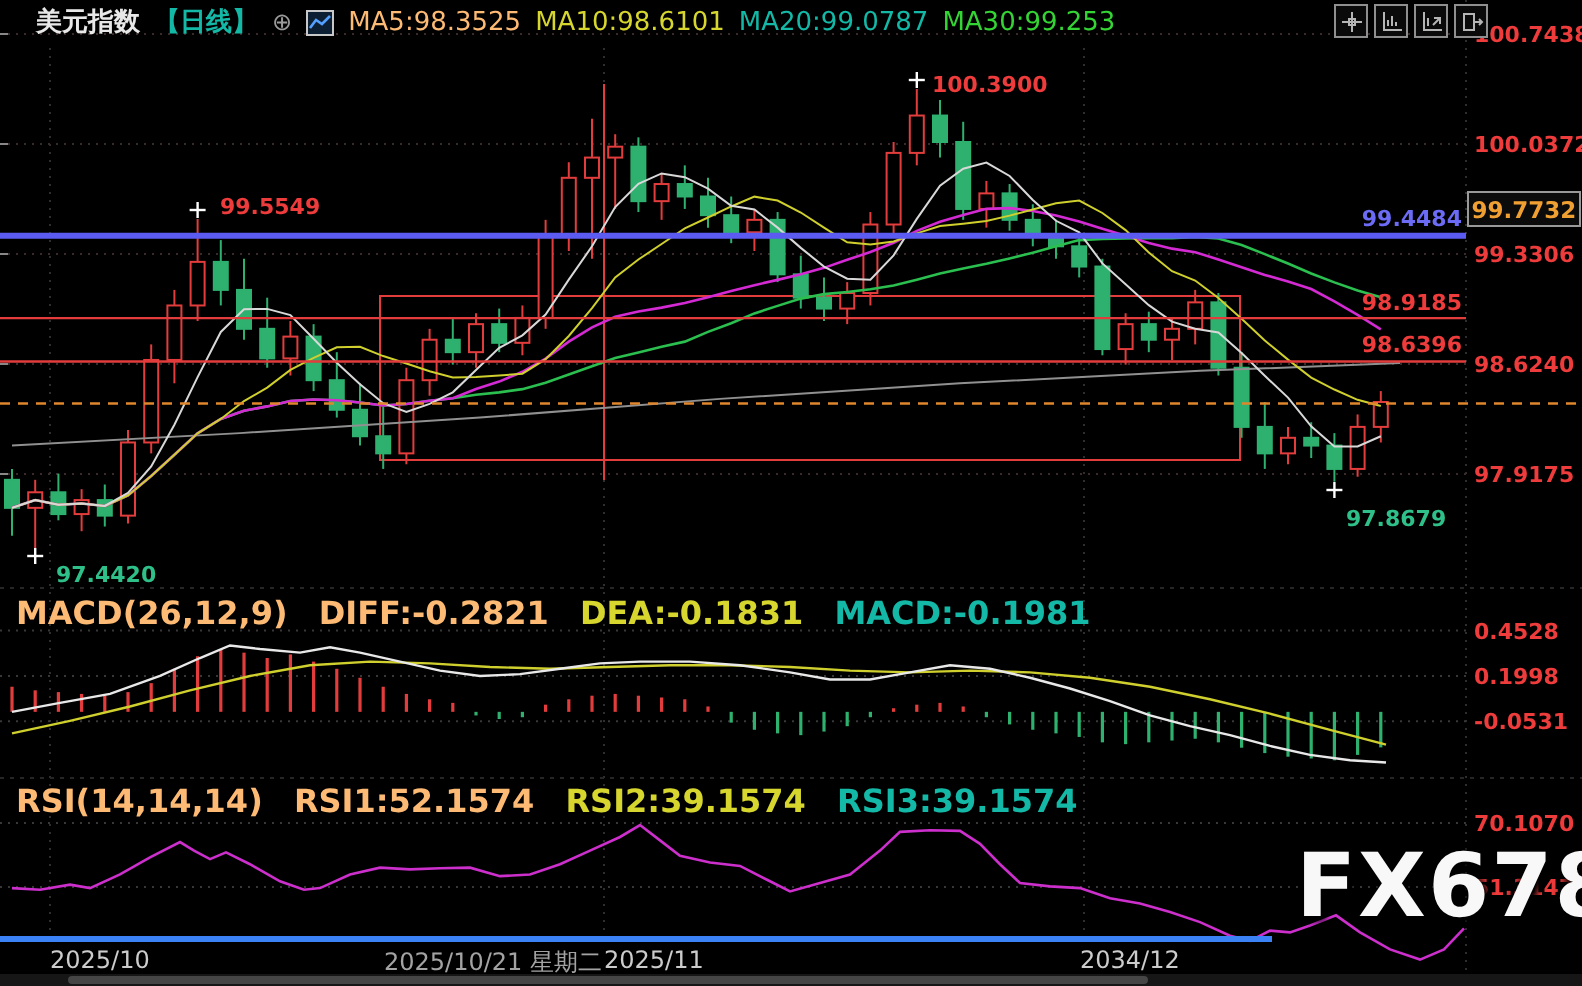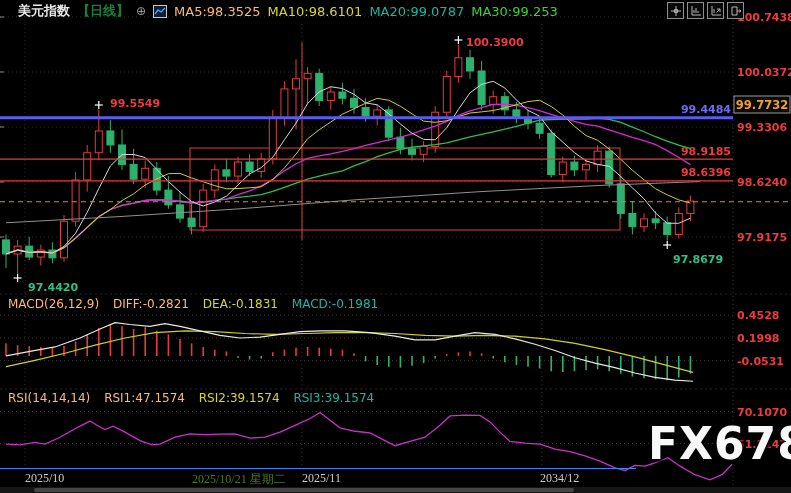--- a/index.html
+++ b/index.html
@@ -1,34 +1,34 @@
 <!DOCTYPE html>
 <html><head>
 <meta charset="utf-8">
 <style>
   html,body{margin:0;padding:0;background:#000;}
   #app{position:relative;width:791px;height:493px;background:#000;overflow:hidden;
        font-family:"DejaVu Sans",sans-serif;}
   .hdr{position:absolute;top:0;left:12px;height:22px;width:660px;display:flex;align-items:center;
        gap:7px;padding-left:6px;font-size:13px;white-space:nowrap;z-index:5;}
   .sym{color:#e8e8e8;font-weight:700;}
-  .per{color:#15803d;font-weight:700;}
+  .per{color:#14b8a6;font-weight:700;}
   .plus{color:#9a9a9a;font-size:12px;}
   .ma1{color:#dcdcdc;}
   .c-w{color:#fdba74;} .c-y{color:#d6d62e;} .c-m{color:#14b8a6;} .c-g{color:#35d435;}
   .tools{position:absolute;top:2px;right:47px;display:flex;gap:3px;z-index:6;}
   .tbtn{width:17px;height:17px;border:1px solid #8f8f8f;background:#0a0a0a;display:flex;
         align-items:center;justify-content:center;box-sizing:border-box;}
-  .ind-hdr{position:absolute;left:8px;font-size:12px;white-space:nowrap;z-index:5;}
+  .ind-hdr{position:absolute;left:8px;font-size:16px;white-space:nowrap;z-index:5;font-weight:bold;}
   .ind-hdr span{margin-right:10px;}
   #macd-hdr{top:297px;} #rsi-hdr{top:391px;}
-  .daterow{position:absolute;top:468px;left:0;width:636px;height:19px;border-top:1px solid #3b82f6;
-           font-size:12px;color:#cccccc;z-index:4;font-family:Liberation Serif, serif;}
+  .daterow{position:absolute;top:468px;left:0;width:636px;height:19px;border-top:3px solid #3b82f6;
+           font-size:12px;color:#cccccc;z-index:4;}
   .daterow span{position:absolute;top:2px;}
-  .d-sel{color:#4d7c0f;}
+  .d-sel{color:#a3a3a3;}
   #wm{position:absolute;top:418px;left:648px;font-size:44px;font-weight:700;color:#f8f8f8;
       letter-spacing:1px;z-index:7;text-shadow:0 0 5px #000,2px 2px 3px #000;}
   #sbar{position:absolute;bottom:0;left:0;width:791px;height:6px;background:#161616;z-index:6;}
   #sthumb{position:absolute;left:34px;top:1px;width:540px;height:4px;background:#454545;border-radius:2px;}
   svg text{font-family:"DejaVu Sans",sans-serif;}
   #chart-svg{position:absolute;top:0;left:0;z-index:1;}
 </style>
 </head>
 <body>
 
@@ -320,21 +320,21 @@
 
   <div class="ind-hdr" id="macd-hdr">
     <span class="c-w">MACD(26,12,9)</span>
     <span class="c-w">DIFF:-0.2821</span>
     <span class="c-y">DEA:-0.1831</span>
     <span class="c-m">MACD:-0.1981</span>
   </div>
 
   <div class="ind-hdr" id="rsi-hdr">
     <span class="c-w">RSI(14,14,14)</span>
-    <span class="c-w">RSI1:47.1574</span>
+    <span class="c-w">RSI1:52.1574</span>
     <span class="c-y">RSI2:39.1574</span>
     <span class="c-m">RSI3:39.1574</span>
   </div>
 
   <div class="daterow">
     <span style="left:25px">2025/10</span>
     <span style="left:192px" class="d-sel">2025/10/21 星期二</span>
     <span style="left:302px">2025/11</span>
     <span style="left:540px">2034/12</span>
   </div>

